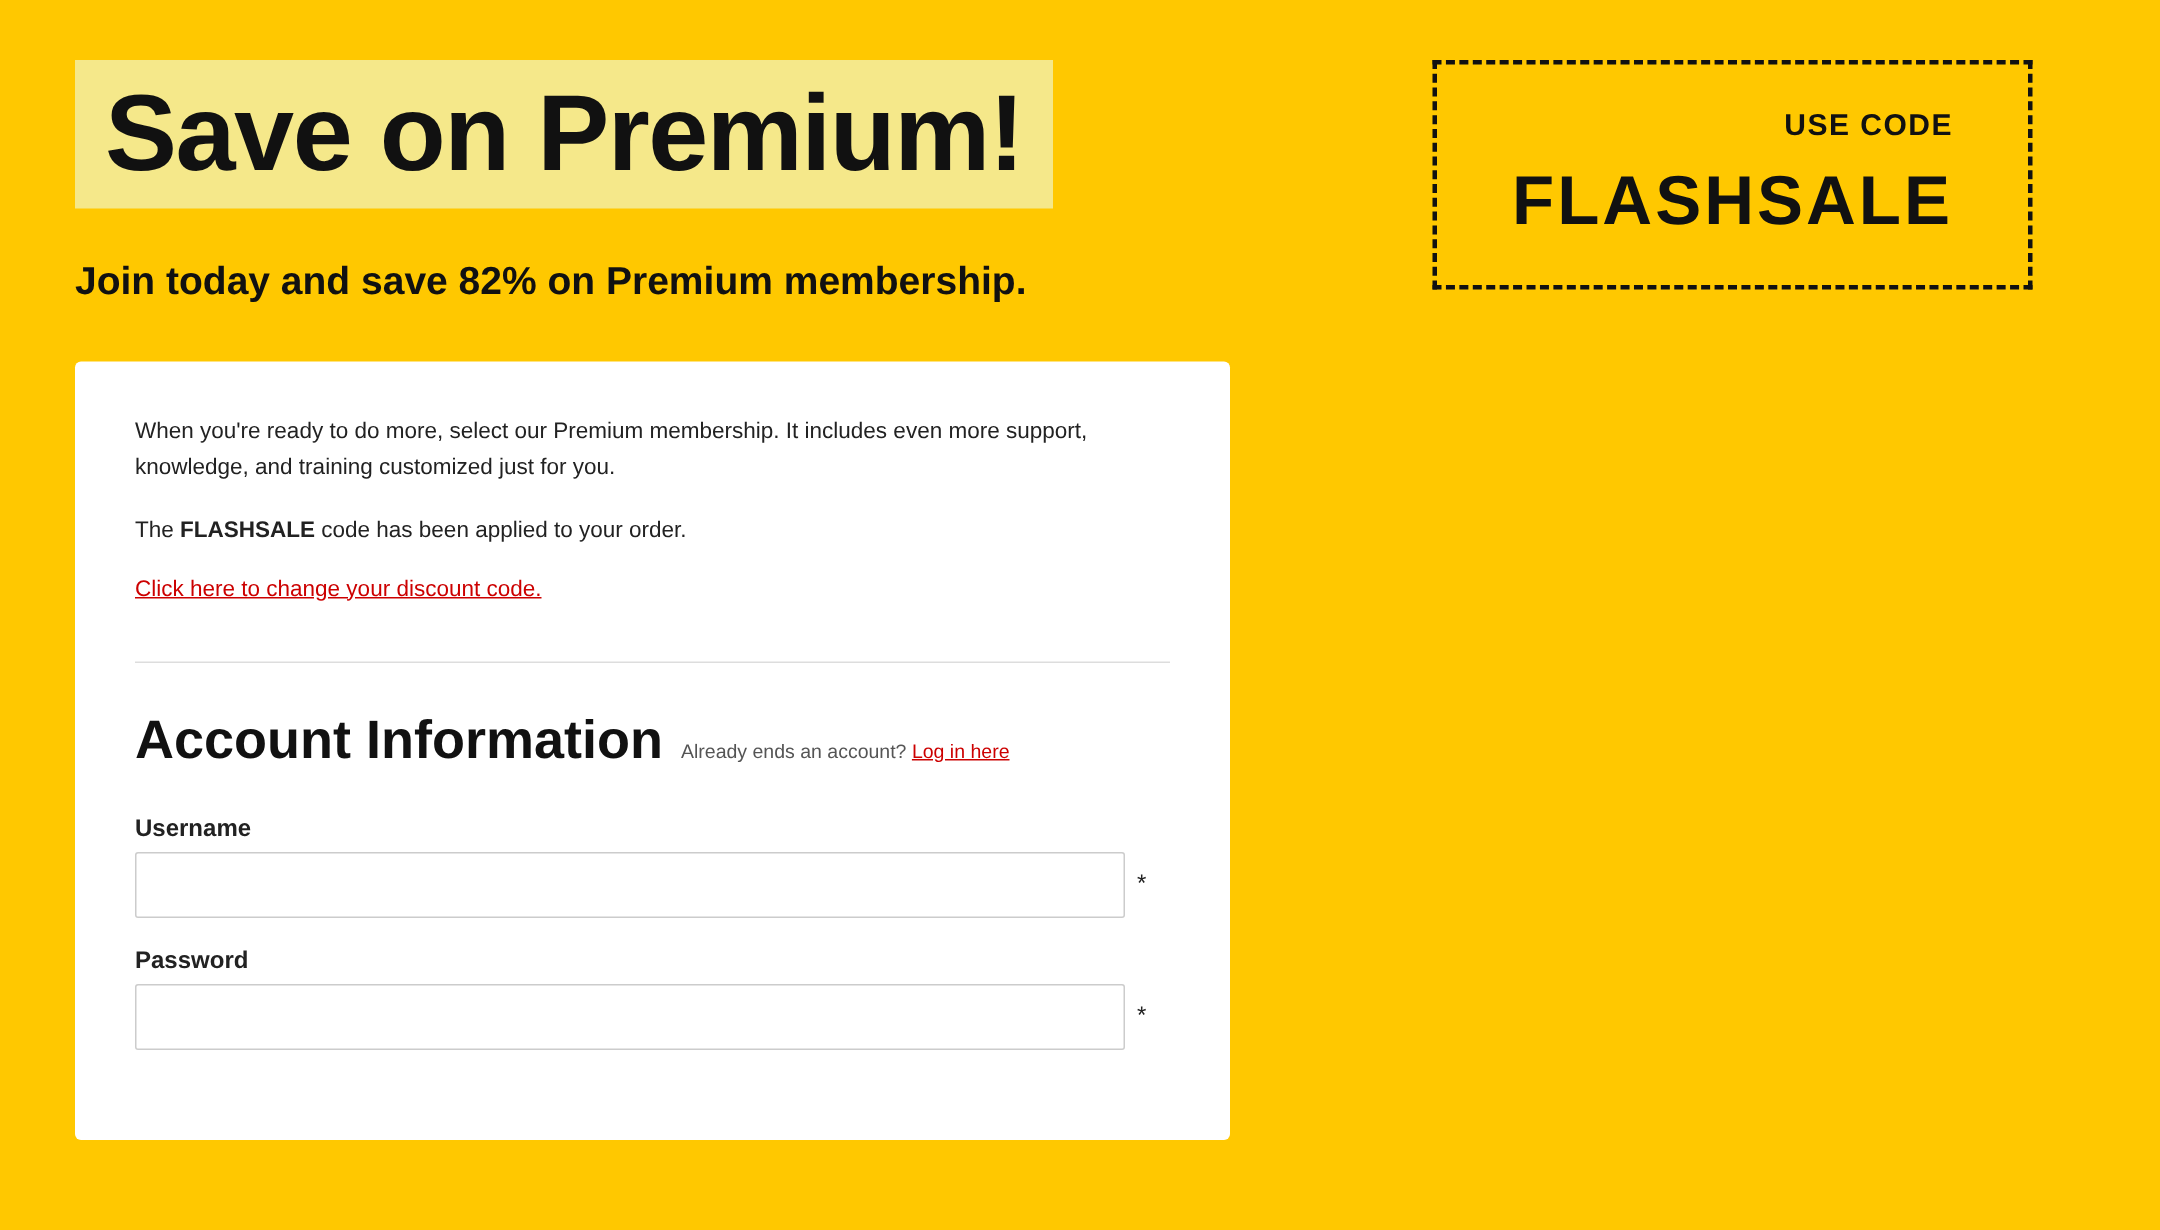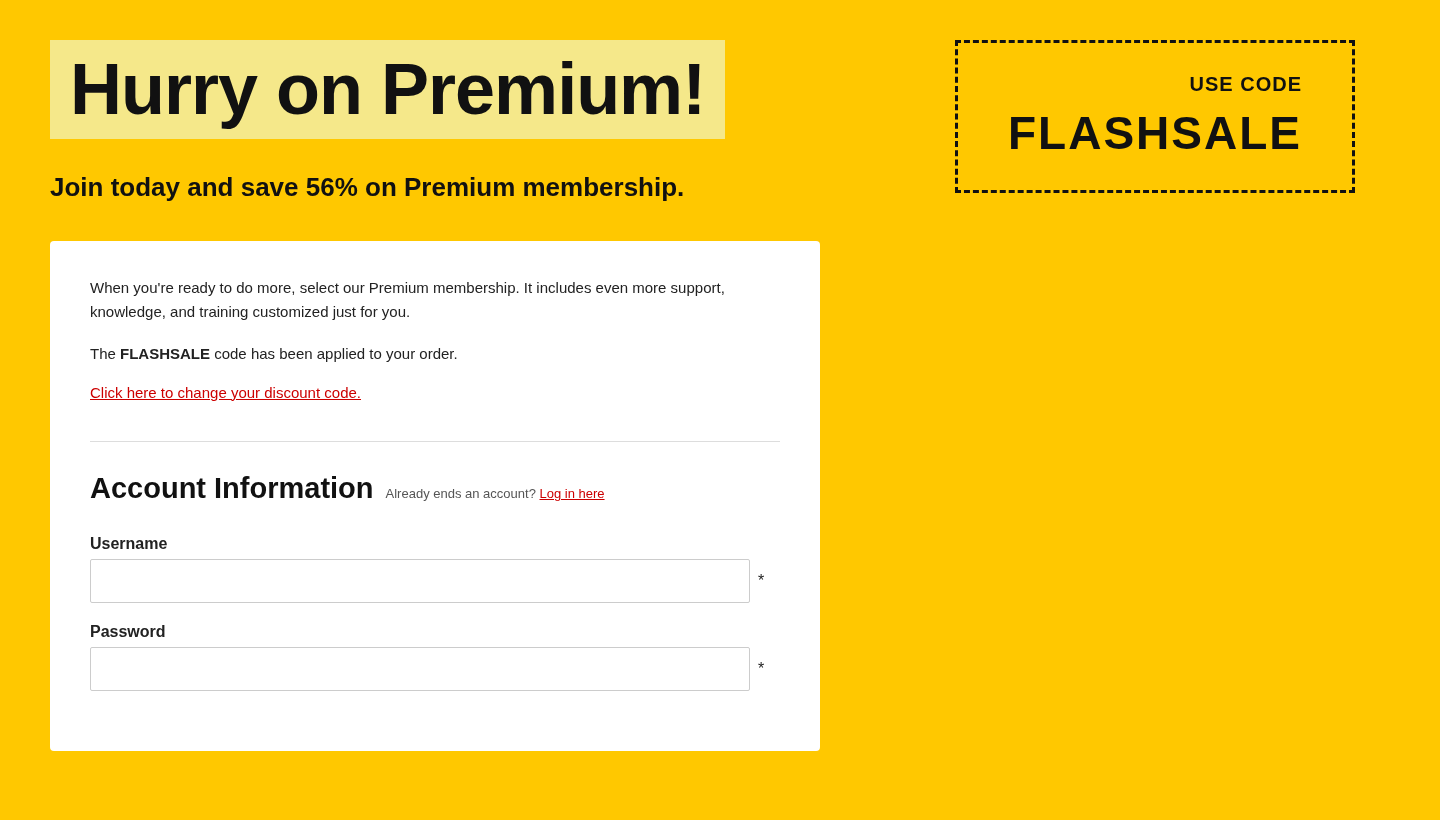--- a/index.html
+++ b/index.html
@@ -95,21 +95,21 @@
     }
 
     .account-info-header {
       display: flex;
       align-items: baseline;
       gap: 12px;
       margin-bottom: 30px;
     }
 
     .account-info-title {
-      font-size: 29px;
+      font-size: 36px;
       font-weight: 900;
       color: #111111;
     }
 
     .account-info-sub {
       font-size: 13px;
       color: #555555;
     }
 
     .account-info-sub a {
@@ -176,26 +176,26 @@
       letter-spacing: 2px;
     }
   </style>
 </head>
 <body>
 
 <div class="page-layout">
   <div class="left-column">
     
     <div class="hero-title-box">
-      <h1 class="hero-title">Hurry on Premium!</h1>
+      <h1 class="hero-title">Save on Premium!</h1>
     </div>
 
     
     <p class="hero-subtitle">
-      <span>Join today and save 56% on Premium membership.</span><br>
+      <span>Join today and save 82% on Premium membership.</span><br>
     </p>
 
     
     <div class="form-card">
       
       <p class="description-text">When you're ready to do more, select our Premium membership. It includes even more support, knowledge, and training customized just for you.</p>
 
       <p class="description-text">
         <span>The </span><strong>FLASHSALE</strong><span> code has been applied to your order.</span>
       </p>

